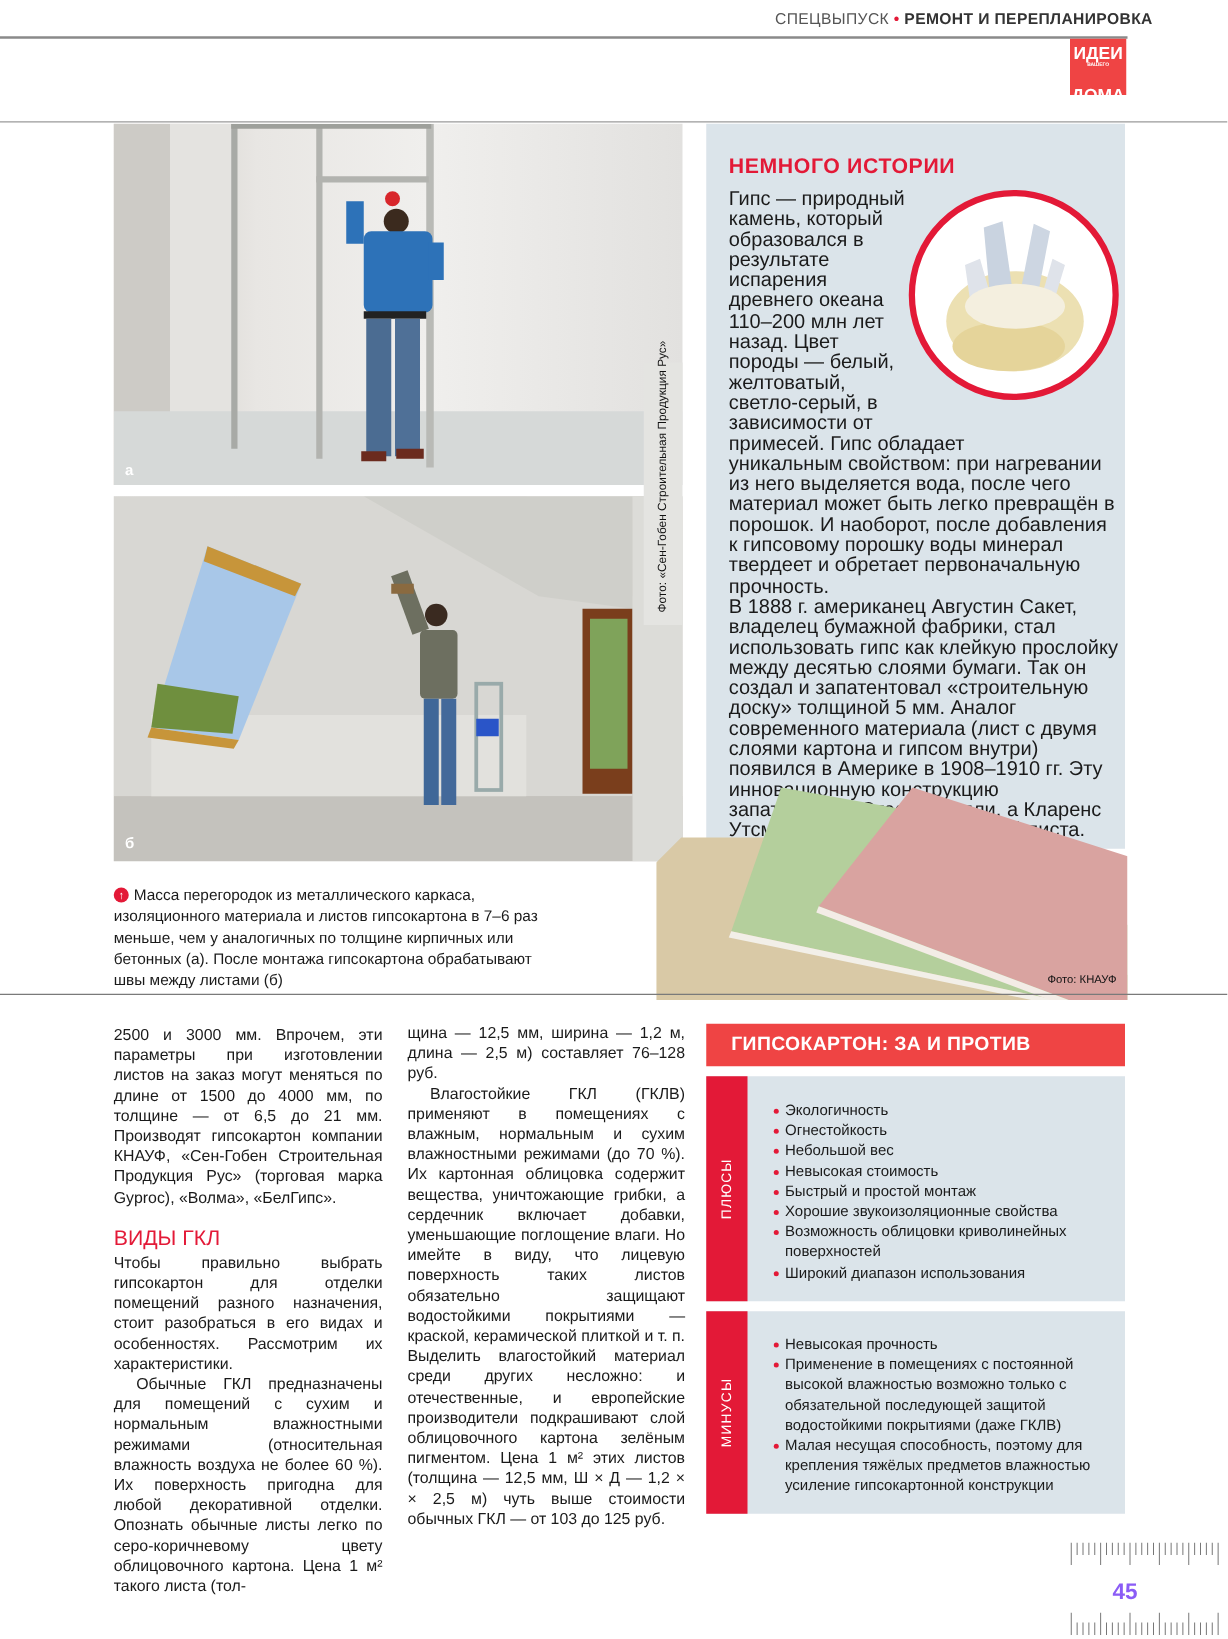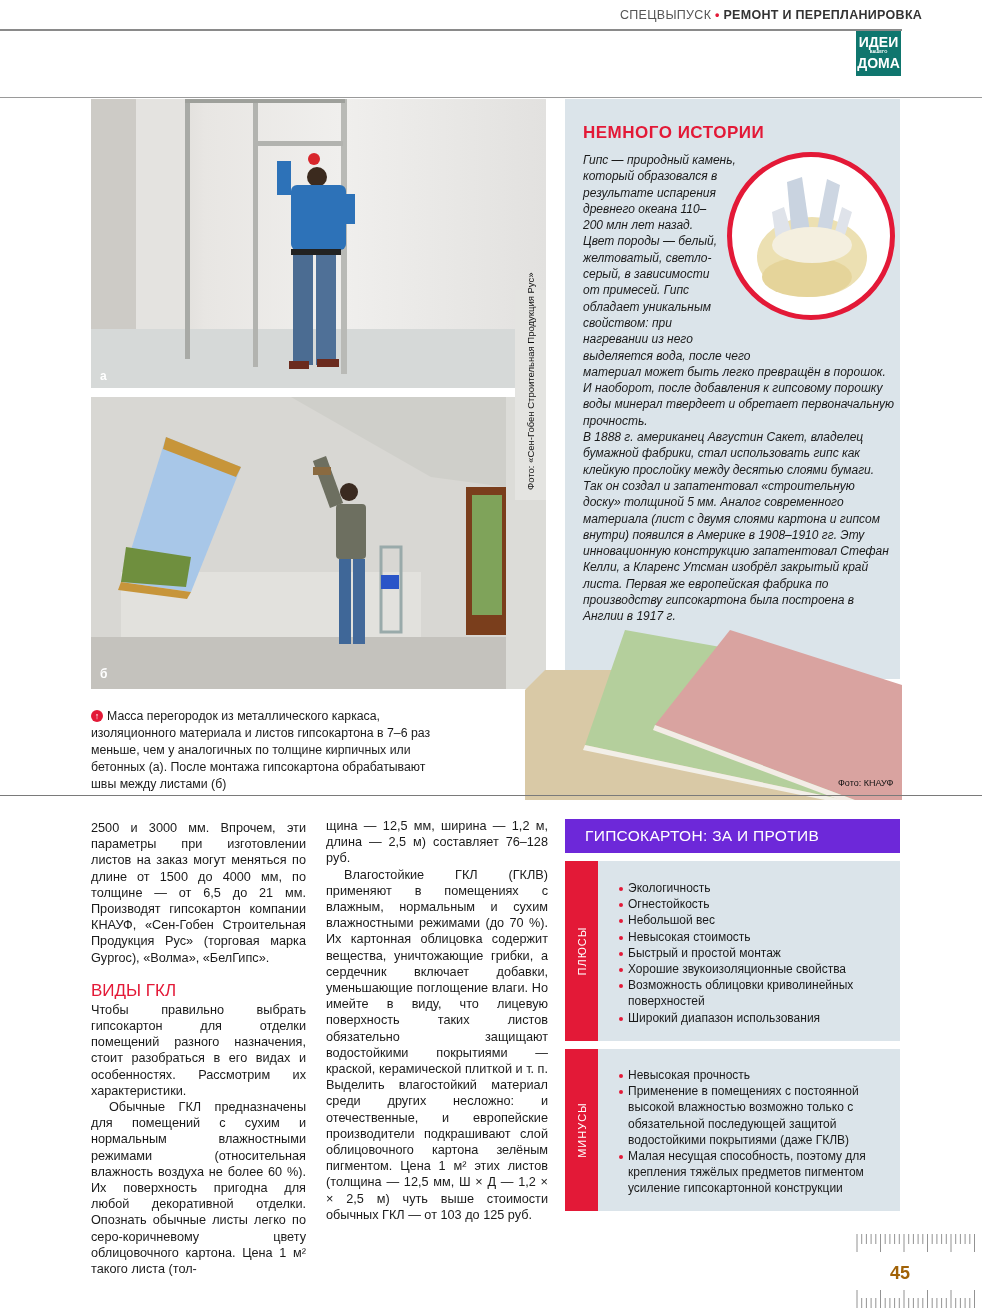--- a/index.html
+++ b/index.html
@@ -4,38 +4,38 @@
 <style>
   html, body { margin:0; padding:0; }
   body { width:982px; height:1311px; background:#fff; position:relative; overflow:hidden;
          font-family:"Liberation Sans", "DejaVu Sans", sans-serif; color:#1a1a1a; }
   .abs { position:absolute; }
 
   
   .running-head { left:620px; top:8px; width:285px; text-align:right; font-size:12.5px; letter-spacing:0.3px; color:#555; white-space:nowrap; }
   .running-head .sec { font-weight:bold; color:#333; }
   .running-head .dot { color:#e31937; font-weight:bold; }
-  .logo { left:856px; top:31px; width:45px; height:45px; background:#0f766e; color:#fff; text-align:center; font-weight:bold; line-height:1; }
+  .logo { left:856px; top:31px; width:45px; height:45px; background:#ef4444; color:#fff; text-align:center; font-weight:bold; line-height:1; }
   .logo .l1 { font-size:14px; margin-top:4px; }
   .logo .l2 { font-size:4px; margin-top:1px; }
-  .logo .l3 { font-size:14px; margin-top:2px; }
+  .logo .l3 { font-size:14px; margin-top:15px; }
   .rule { background:#8a8a8a; height:2px; }
 
   
   .photo { overflow:hidden; }
   .photo-a { left:91px; top:99px; width:455px; height:289px; background:linear-gradient(90deg,#c9c6c1 0%,#e8e6e3 25%,#f0efed 55%,#e2e1df 100%); }
   .photo-b { left:91px; top:397px; width:455px; height:292px; background:linear-gradient(160deg,#dcdcd8 0%,#cfcdc8 40%,#bdbbb5 100%); }
   .photo-label { color:#fff; font-weight:bold; font-size:12px; }
   .credit-vert { left:521px; top:290px; width:20px; height:200px; }
   .credit-vert span { position:absolute; left:0; top:0; transform-origin:left top; transform:translate(4px,200px) rotate(-90deg); font-size:9.5px; color:#111; white-space:nowrap; width:200px; text-align:left; }
 
   
   .history { left:565px; top:99px; width:335px; height:580px; background:#dbe4ea; }
   .history-title { left:583px; top:123px; font-size:17px; font-weight:bold; color:#e31937; letter-spacing:0.5px; }
-  .history-text { left:583px; top:152px; width:312px; font-size:12px; line-height:16.3px; color:#1a1a1a;font-style:italic; }
+  .history-text { left:583px; top:152px; width:312px; font-size:16px; line-height:16.3px; color:#1a1a1a; }
   .history-text p { margin:0; }
   .history-text .sp { float:right; width:175px; height:210px; shape-outside:circle(50%); }
   .gypsum-circle { left:727px; top:152px; width:168px; height:168px; border-radius:50%; border:5px solid #e31937; background:#fff; box-sizing:border-box; overflow:hidden; }
 
   
   .boards { left:525px; top:630px; width:377px; height:170px; }
   .photo-credit-knauf { left:838px; top:778px; font-size:9px; color:#111; }
 
   
   .caption { left:91px; top:708px; width:350px; font-size:12.3px; line-height:17px; color:#1a1a1a; }
@@ -43,32 +43,32 @@
 
   
   .col { font-size:12.7px; line-height:16.2px; color:#1a1a1a; text-align:justify; }
   .col p { margin:0; }
   .col .ind { text-indent:18px; }
   .col1 { left:91px; top:820px; width:215px; }
   .col2 { left:326px; top:818px; width:222px; }
   .h-vidy { font-size:17px; color:#e31937; font-weight:normal; margin:16px 0 2px 0; line-height:18px; }
 
   
-  .pc-header { left:565px; top:819px; width:335px; height:34px; background:#6d28d9; color:#fff; font-size:15.5px; font-weight:normal; letter-spacing:0.3px; }
+  .pc-header { left:565px; top:819px; width:335px; height:34px; background:#ef4444; color:#fff; font-size:15.5px; font-weight:bold; letter-spacing:0.3px; }
   .pc-header span { position:absolute; left:20px; top:8px; }
   .pc-block { left:565px; width:335px; background:#dbe4ea; }
   .pc-side { position:absolute; left:0; top:0; bottom:0; width:33px; background:#e31937; }
   .pc-side span { position:absolute; left:50%; top:50%; transform:translate(-50%,-50%) rotate(-90deg); color:#fff; font-size:11px; letter-spacing:1px; white-space:nowrap; }
   .pc-list { position:absolute; left:54px; right:8px; margin:0; padding:0; list-style:none; font-size:12px; line-height:16.2px; color:#1a1a1a; }
   .pc-list li { position:relative; padding-left:9px; }
   .pc-list li::before { content:""; position:absolute; left:0; top:7px; width:4px; height:4px; border-radius:50%; background:#e31937; }
 
   
   .ruler { left:855px; width:125px; height:18px; }
-  .page-num { left:890px; top:1263px; font-size:18px; font-weight:bold; color:#a16207; }
+  .page-num { left:890px; top:1263px; font-size:18px; font-weight:bold; color:#8b5cf6; }
 </style>
 </head>
 <body>
 
 <div class="abs running-head">
   <span>СПЕЦВЫПУСК</span>
   <span class="dot">•</span>
   <span class="sec">РЕМОНТ И ПЕРЕПЛАНИРОВКА</span>
 </div>
 <div class="abs rule" style="left:0;top:29px;width:902px;"></div>
@@ -199,21 +199,21 @@
     <li>Широкий диапазон использования</li>
   </ul>
 </div>
 <div class="abs pc-block" style="top:1049px;height:162px;">
   <div class="pc-side">
       <span>МИНУСЫ</span>
     </div>
   <ul class="pc-list" style="top:18px;">
     <li>Невысокая прочность</li>
     <li>Применение в помещениях с постоянной высокой влажностью возможно только с обязательной последующей защитой водостойкими покрытиями (даже ГКЛВ)</li>
-    <li>Малая несущая способность, поэтому для крепления тяжёлых предметов пигментом усиление гипсокартонной конструкции</li>
+    <li>Малая несущая способность, поэтому для крепления тяжёлых предметов влажностью усиление гипсокартонной конструкции</li>
   </ul>
 </div>
 
 <svg class="abs ruler" style="top:1234px;" width="125" height="18" id="ruler-top">
     <line x1="2" x2="2" y1="0" y2="18" stroke="#777" stroke-width="0.8"></line>
     <line x1="6.7" x2="6.7" y1="0" y2="10" stroke="#777" stroke-width="0.8"></line>
     <line x1="11.4" x2="11.4" y1="0" y2="10" stroke="#777" stroke-width="0.8"></line>
     <line x1="16.1" x2="16.1" y1="0" y2="10" stroke="#777" stroke-width="0.8"></line>
     <line x1="20.8" x2="20.8" y1="0" y2="10" stroke="#777" stroke-width="0.8"></line>
     <line x1="25.5" x2="25.5" y1="0" y2="18" stroke="#777" stroke-width="0.8"></line>

